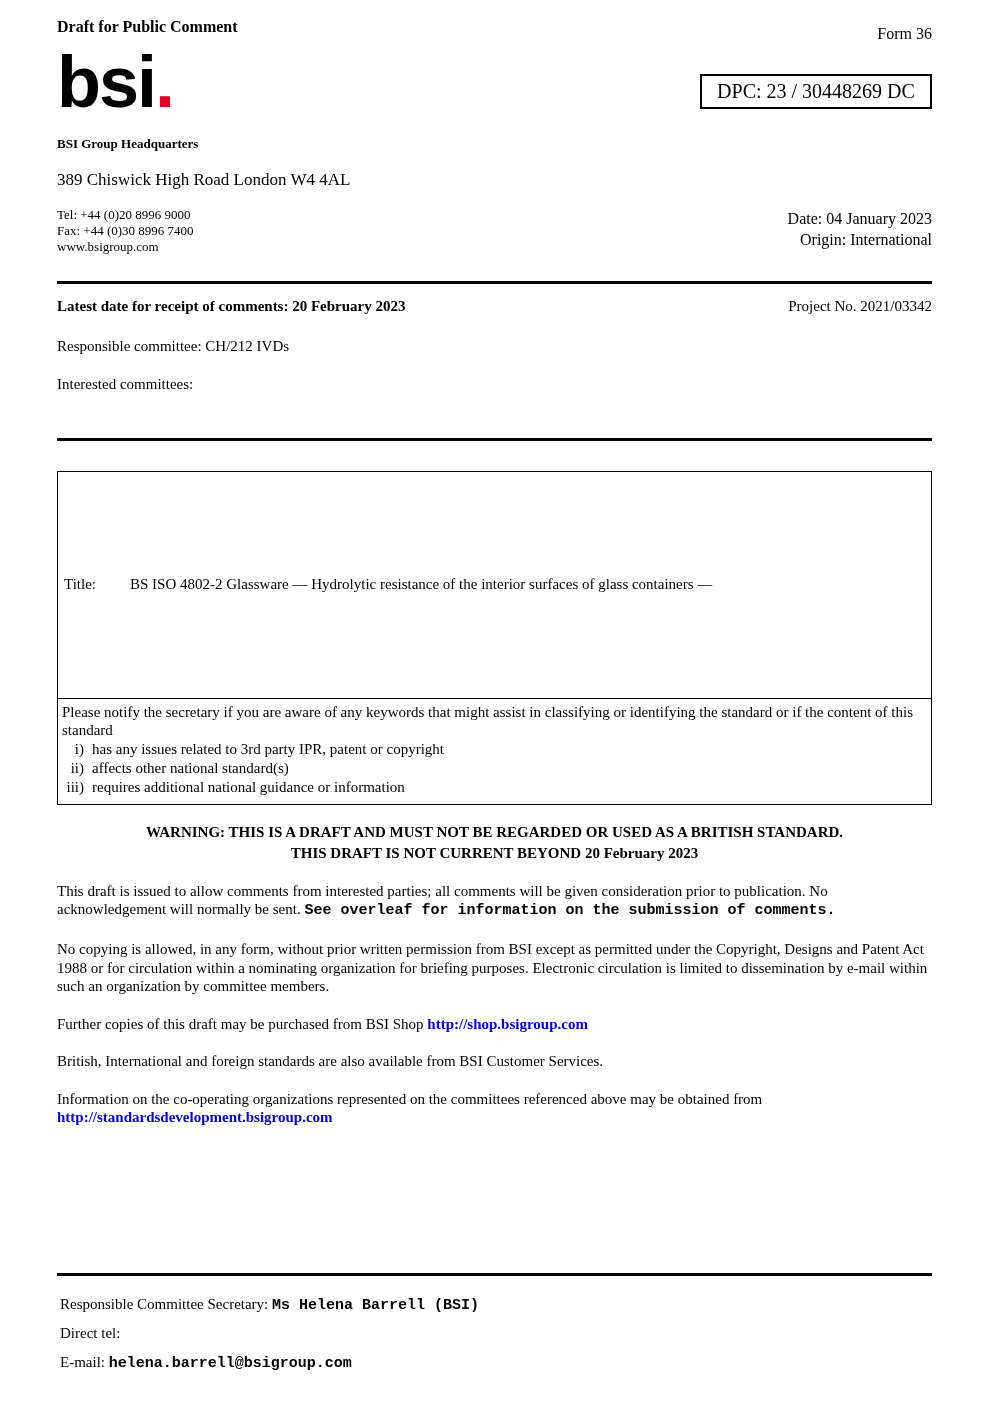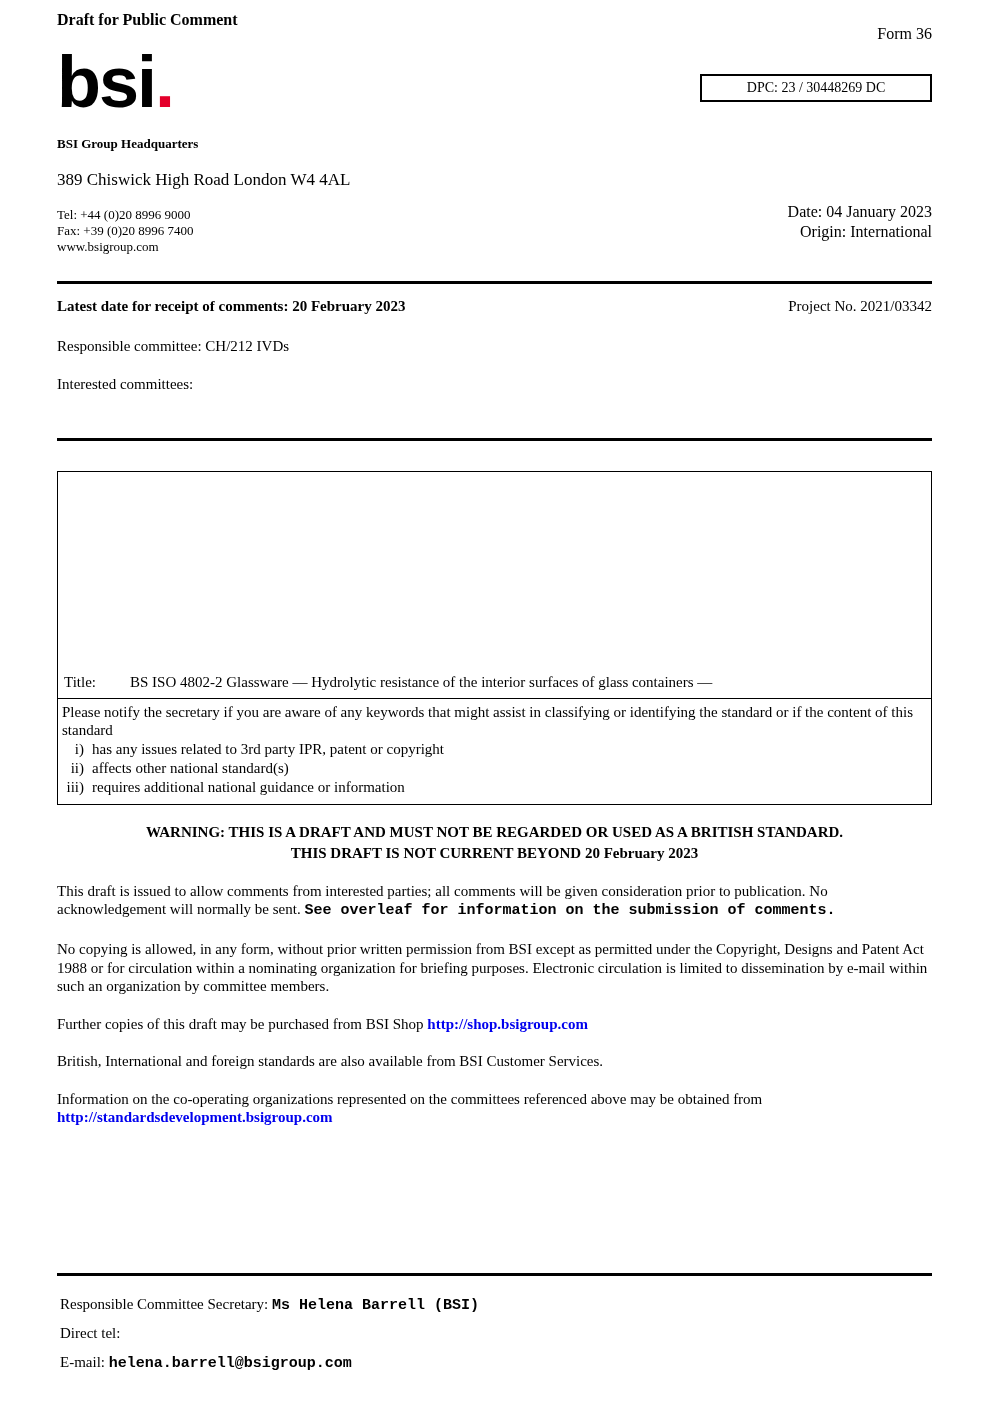--- a/index.html
+++ b/index.html
@@ -10,59 +10,59 @@
   *{box-sizing:border-box;margin:0;padding:0;}
   html,body{background:#ffffff;}
   body{
     width:992px;height:1403px;margin:0 auto;position:relative;
     font-family:"Liberation Serif", serif;color:var(--ink);
     font-size:15px;line-height:1.25;
   }
   .page{padding:8px 60px 0 57px;width:100%;height:100%;position:relative;}
 
   
-  .top-row{display:flex;justify-content:space-between;align-items:flex-start;}
+  .top-row{display:flex;justify-content:space-between;align-items:center;}
   .draft-label{font-weight:bold;font-size:16px;padding-top:2px;}
   .form-label{font-size:16px;padding-top:16px;}
 
   
   .band{display:flex;justify-content:space-between;margin-top:8px;}
   .left-col{flex:1;}
   .right-col{width:300px;display:flex;flex-direction:column;align-items:flex-end;}
 
   .logo{
     font-family:Liberation Sans, sans-serif;font-weight:bold;
     font-size:72px;line-height:1.0;letter-spacing:-2px;margin-top:-6px;
   }
   .logo .dot{color:var(--accent-red);}
   .hq{font-weight:bold;font-size:13px;margin-top:18px;}
   .street{font-size:17px;margin-top:17px;}
   .contact{font-size:13px;margin-top:16px;}
   .contact div{line-height:1.25;}
 
   .dpc-box{
     width:232px;border:2px solid #000;text-align:center;
-    font-size:14px;padding:3px 0;margin-top:22px;
+    font-size:20px;padding:3px 0;margin-top:22px;
   }
   .date-block{margin-top:100px;text-align:right;font-size:16px;line-height:1.3;}
 
   .rule{border:0;border-top:3px solid #000;margin:0;}
   .rule-1{margin-top:26px;}
   .rule-2{margin-top:44px;}
   .rule-3{margin-top:146px;}
 
   .comments-row{display:flex;justify-content:space-between;margin-top:13px;}
   .latest-date{font-weight:bold;}
   .project-no{font-weight:normal;}
   .resp-committee{margin-top:21px;}
   .int-committees{margin-top:19px;}
 
   .title-box{
     border:1.5px solid #000;margin-top:30px;height:228px;
-    padding:6px 6px;display:flex;align-items:flex-end;
+    padding:6px 6px;display:flex;align-items:center;
   }
   .title-label{width:66px;flex:0 0 66px;}
   .title-text .t-line2{margin-top:27px;}
 
   .kw-box{
     border:1.5px solid #000;border-top:0;padding:4px 6px 8px 4px;
   }
   .kw-item{display:flex;}
   .kw-item .num{flex:0 0 30px;text-align:right;padding-right:8px;}
 
@@ -88,21 +88,21 @@
     <div class="form-label">Form 36</div>
   </div>
 
   <div class="band">
     <div class="left-col">
       <div class="logo"><span>bsi</span><span class="dot">.</span></div>
       <div class="hq">BSI Group Headquarters</div>
       <div class="street">389 Chiswick High Road London W4 4AL</div>
       <div class="contact">
         <div>Tel: +44 (0)20 8996 9000</div>
-        <div>Fax: +39 (0)20 8996 7400</div>
+        <div>Fax: +44 (0)30 8996 7400</div>
         <div>www.bsigroup.com</div>
       </div>
     </div>
     <div class="right-col">
       <div class="dpc-box">DPC: 23 / 30448269 DC</div>
       <div class="date-block">
         <div>Date: 04 January 2023</div>
         <div>Origin: International</div>
       </div>
     </div>

